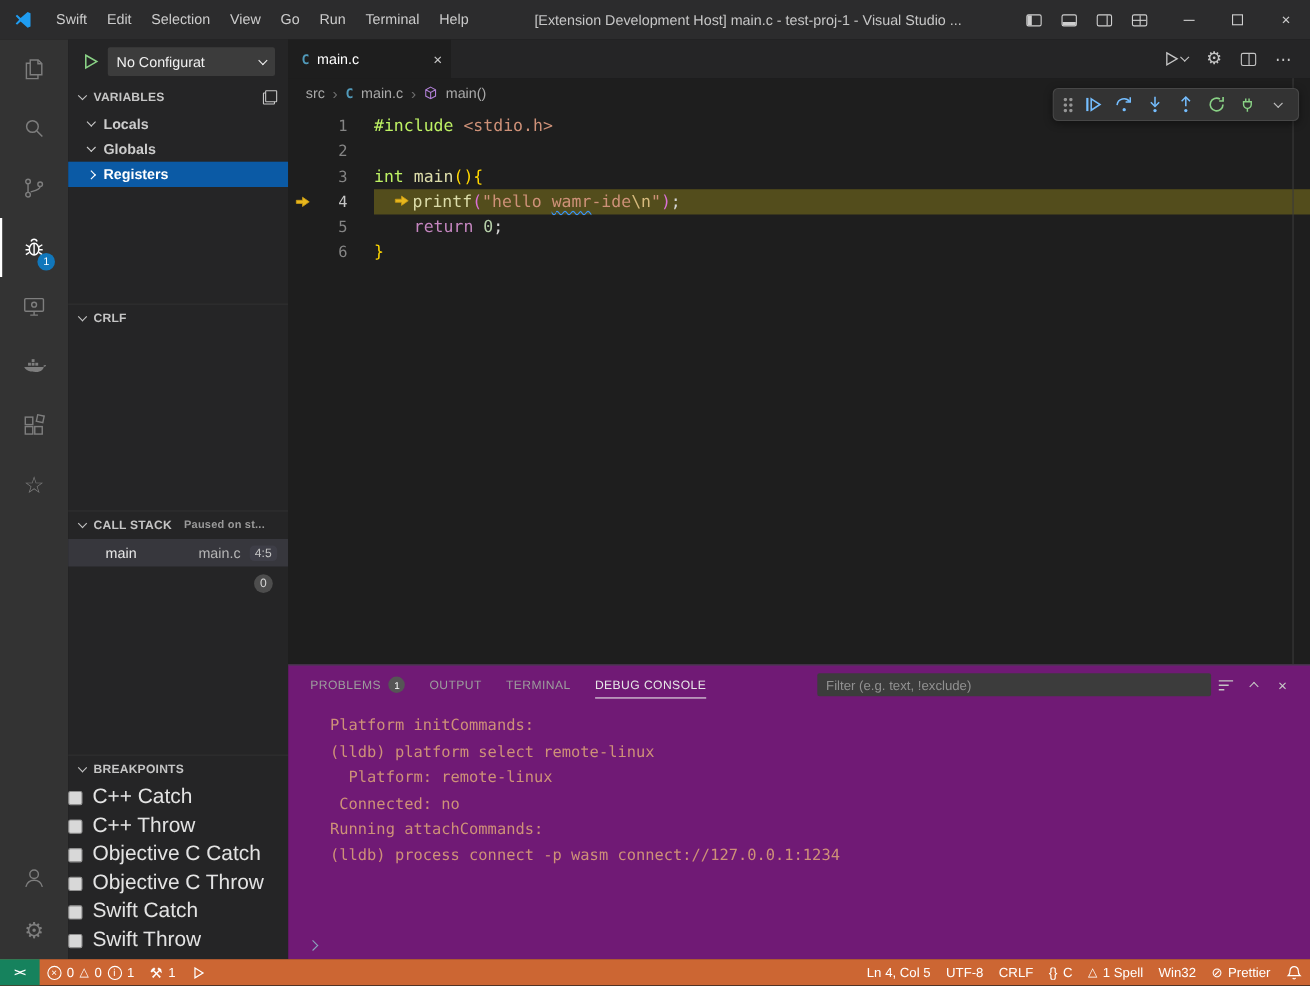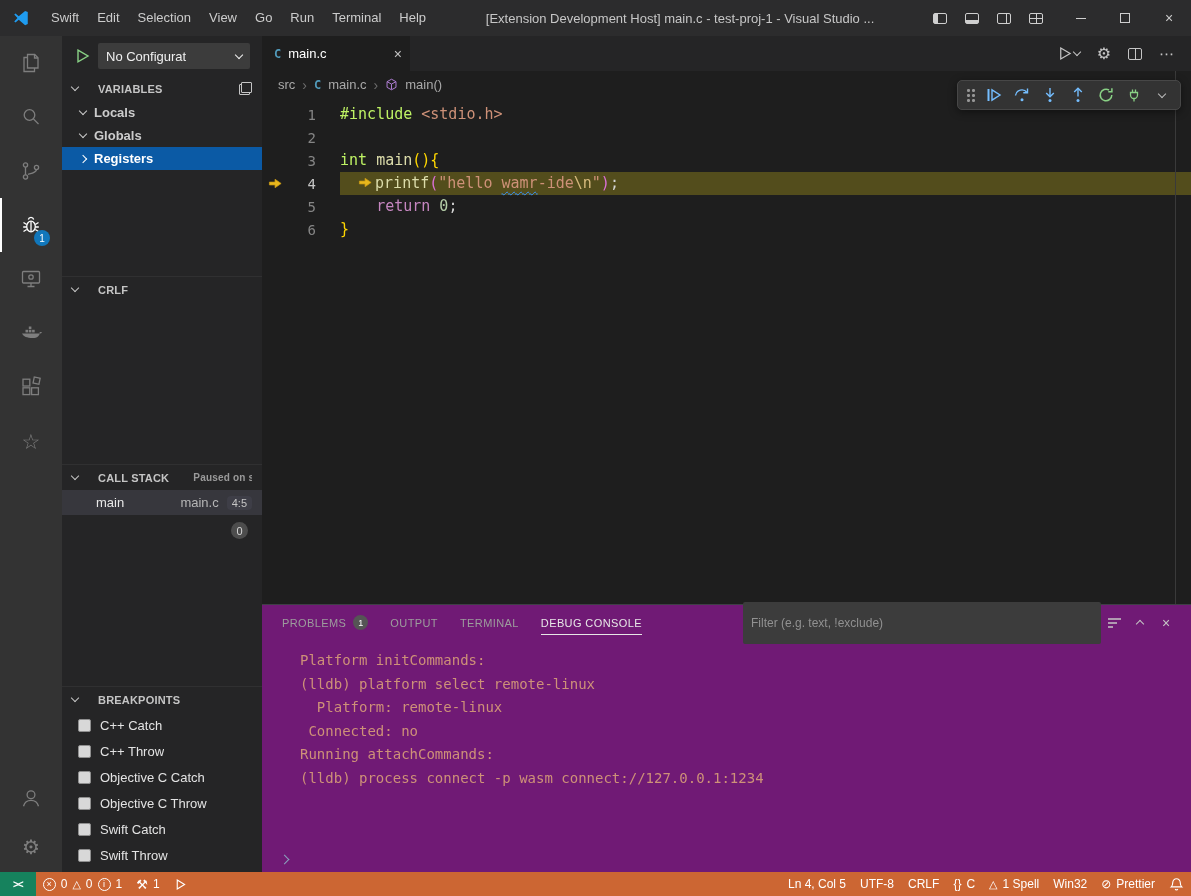--- a/index.html
+++ b/index.html
@@ -42,37 +42,37 @@
 .sidebar{width:200px;background:#252526;display:flex;flex-direction:column;min-height:0}
 .sidebar-toolbar{flex:none;height:40px;display:flex;align-items:center;gap:8px;padding:0 12px}
 .config-select{flex:1;height:26px;background:#3c3c3c;border-radius:2px;display:flex;align-items:center;padding:0 8px;gap:4px;color:#f0f0f0;font-size:13px;min-width:0;cursor:pointer}
 .config-text{flex:1;white-space:nowrap;overflow:hidden}
 .sec{display:flex;flex-direction:column;min-height:0}
 .sec + .sec{border-top:1px solid #303031}
 .sec.variables{height:200px}
 .sec.watch{height:188px}
 .sec.callstack{height:222px}
 .sec.breakpoints{flex:1}
-.sec-header{flex:none;height:25px;display:flex;align-items:center;gap:20px;padding:0 10px;font-size:11px;font-weight:700;color:#c5c5c5;letter-spacing:.2px;cursor:pointer}
+.sec-header{flex:none;height:25px;display:flex;align-items:center;gap:7px;padding:0 10px;font-size:11px;font-weight:700;color:#c5c5c5;letter-spacing:.2px;cursor:pointer}
 .sec-status{font-size:10px;font-weight:700;color:#9a9a9a;margin-left:4px;white-space:nowrap;overflow:hidden;flex:1}
 .collapse-icon{margin-left:auto;width:13px;height:13px;position:relative;flex:none}
 .collapse-icon::before{content:"";position:absolute;left:0;bottom:0;width:9px;height:9px;border:1px solid #c5c5c5;border-radius:1px}
 .collapse-icon::after{content:"";position:absolute;right:0;top:0;width:9px;height:9px;border:1px solid #c5c5c5;border-radius:1px;background:#252526}
 .chev{display:inline-block;width:6px;height:6px;border-right:1.5px solid currentColor;border-bottom:1.5px solid currentColor;flex:none}
 .chev.down{transform:rotate(45deg);margin-top:-3px}
 .chev.right{transform:rotate(-45deg)}
 .chev.up{transform:rotate(-135deg);margin-top:3px}
 .tree-row{height:23px;display:flex;align-items:center;gap:8px;padding-left:18px;font-size:13px;font-weight:600;color:#cccccc;cursor:pointer}
 .tree-row.selected{background:var(--selection-blue,#0b5aa5);color:#fff}
 .cs-row{height:25px;display:flex;align-items:center;background:#37373d;padding:0 10px 0 34px;font-size:13px;color:#e8e8e8;gap:8px;cursor:pointer}
 .cs-file{margin-left:auto;color:#b6b6b6}
 .cs-pos{background:#3e3e47;border-radius:4px;padding:1px 5px;font-size:11px;color:#c5c5c5}
 .cs-badge-row{display:flex;justify-content:flex-end;padding:7px 14px}
 .round-badge{min-width:17px;height:17px;border-radius:50%;background:#4d4d4d;color:#d6d6d6;font-size:11px;display:flex;align-items:center;justify-content:center}
-.bp-row{height:26px;display:flex;align-items:center;gap:9px;padding-left:16px;font-size:13px;color:#e3e3e3;cursor:pointer}
+.bp-row{height:26px;display:flex;align-items:center;gap:9px;font-size:19px;color:#e3e3e3;cursor:pointer}
 .bp-check{width:13px;height:13px;background:#d8d8d8;border:1px solid #8f8f8f;border-radius:2px;flex:none}
 .bp-label{white-space:nowrap;overflow:hidden}
 
 
 .editor-col{flex:1;display:flex;flex-direction:column;min-width:0;background:#1e1e1e}
 .tabbar{flex:none;height:35px;background:#252526;display:flex;align-items:stretch}
 .tab{width:148px;display:flex;align-items:center;gap:7px;padding:0 8px 0 12px;background:#1e1e1e;font-size:13px;color:#fff;cursor:pointer}
 .c-icon{color:#519aba;font-weight:700;font-family:"DejaVu Sans Mono",monospace;font-size:12px}
 .tab-label{flex:1}
 .tab-close{color:#c5c5c5;font-size:14px;line-height:1}
@@ -105,21 +105,21 @@
 .dt-chev{color:#bbb}
 
 
 .panel{flex:none;height:268px;border-top:1px solid #3f3f46;display:flex;flex-direction:column;background:#701a75}
 .panel-header{flex:none;height:35px;display:flex;align-items:center;padding:0 12px 0 20px}
 .panel-tabs{display:flex;align-items:center;gap:22px;margin-right:12px}
 .panel-tab{display:flex;align-items:center;gap:7px;font-size:11px;letter-spacing:.4px;color:#9d9d9d;height:35px;position:relative;cursor:pointer}
 .panel-tab.active{color:#e7e7e7}
 .panel-tab.active::after{content:"";position:absolute;left:0;right:0;bottom:5px;height:1px;background:#e7e7e7}
 .panel-badge{min-width:15px;height:15px;border-radius:50%;background:#555;color:#fff;font-size:9px;display:inline-flex;align-items:center;justify-content:center;letter-spacing:0}
-.filter-input{margin-left:auto;width:358px;height:42px;background:#3c3c3c;border:none;outline:none;color:#ddd;font-size:12px;padding:0 8px;font-family:"Liberation Sans",sans-serif;border-radius:2px}
+.filter-input{margin-left:auto;width:358px;height:21px;background:#3c3c3c;border:none;outline:none;color:#ddd;font-size:12px;padding:0 8px;font-family:"Liberation Sans",sans-serif;border-radius:2px}
 .filter-input::placeholder{color:#919191}
 .ph-icon{width:26px;height:26px;display:flex;align-items:center;justify-content:center;color:#c5c5c5;font-size:14px;cursor:pointer}
 .panel-output{flex:1;padding:9px 0 0 38px;font-family:"DejaVu Sans Mono",monospace;font-size:14px;line-height:23.5px;color:#ce9178;overflow:hidden}
 .console-line{white-space:pre}
 .panel-prompt{flex:none;height:26px;display:flex;align-items:center;padding-left:19px}
 .prompt-chev{width:7px;height:7px;border-right:1.6px solid #8aa3bd;border-bottom:1.6px solid #8aa3bd;transform:rotate(-45deg)}
 
 
 .statusbar{flex:none;height:24px;background:var(--statusbar-bg,#cc6633);display:flex;align-items:center;color:#fff;font-size:12px}
 .sb-item{display:flex;align-items:center;gap:5px;padding:0 7px;height:24px;white-space:nowrap;cursor:pointer}

